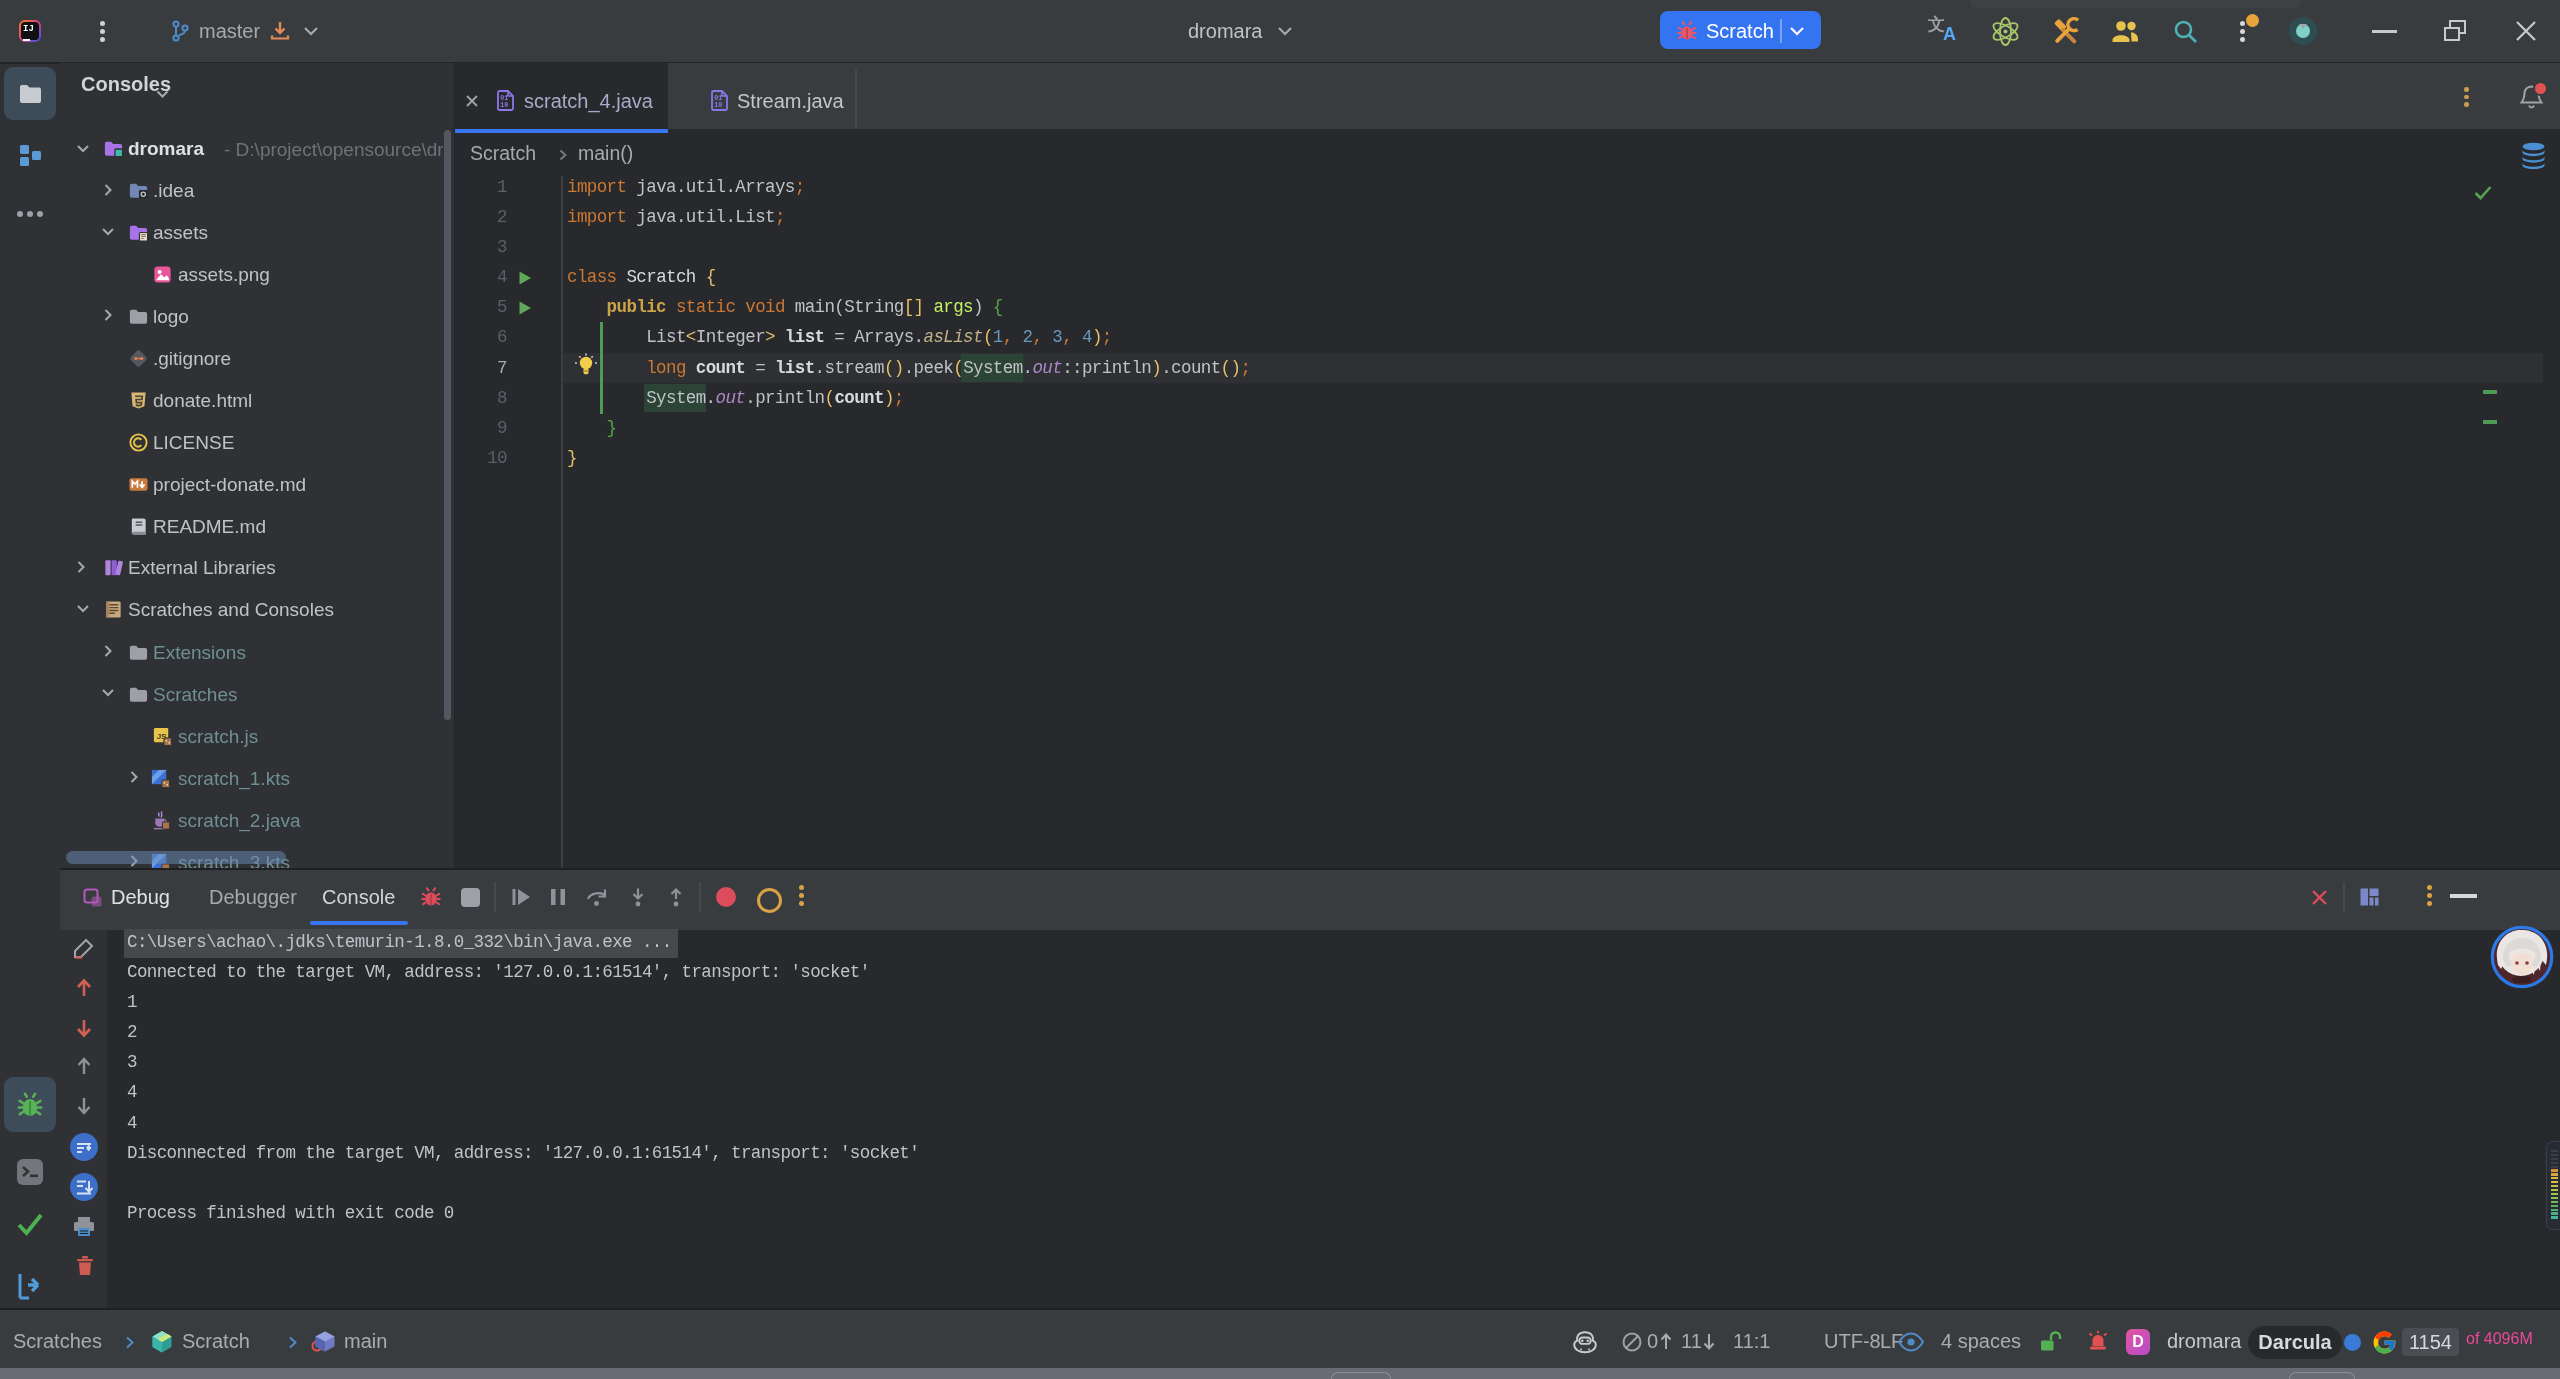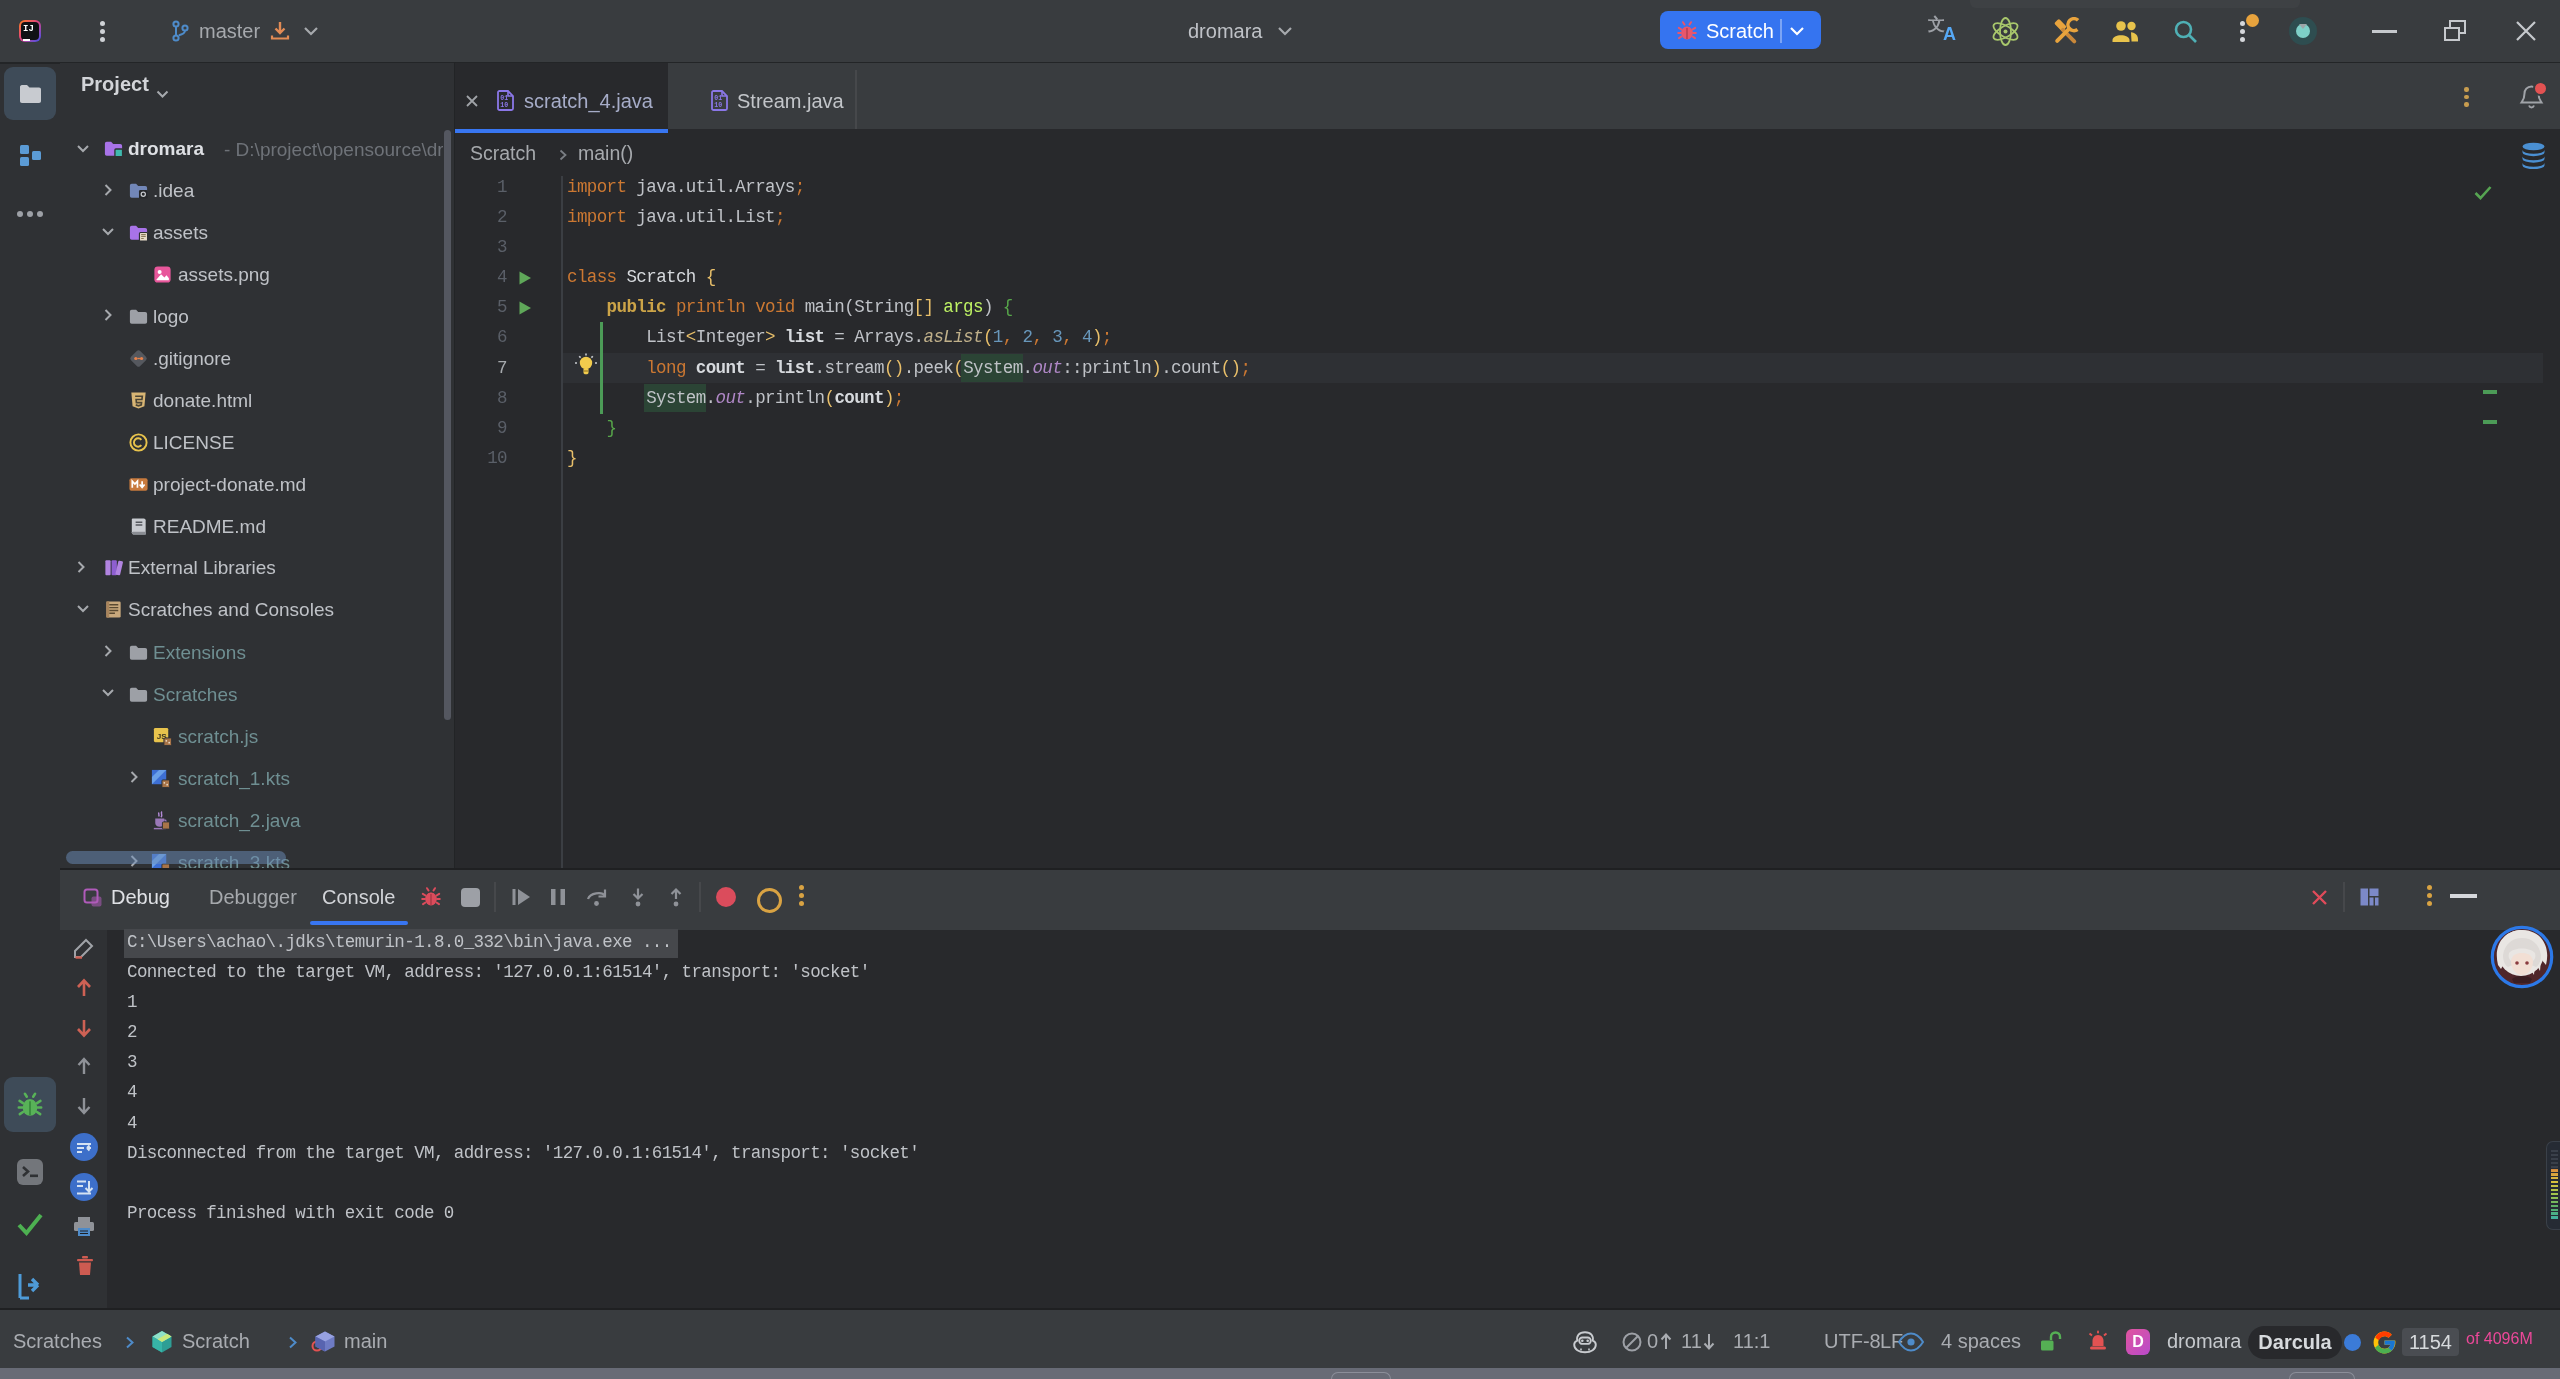--- a/index.html
+++ b/index.html
@@ -147,21 +147,21 @@
 <svg class="a" style="left:15px;top:1209px" width="30" height="30" viewBox="0 0 30 30" fill="none" stroke="#4DB051" stroke-width="4">
 <path d="M4 16 L11.5 24 L26 6"></path>
   </svg>
 
 <svg class="a" style="left:15px;top:1271px" width="30" height="30" viewBox="0 0 30 30" fill="none" stroke="#4E9BD8" stroke-width="3">
 <path d="M5 3 V27 M5 27 H14"></path>
     <path d="M13 14 H23 M23 14 L17 8 M23 14 L17 20" stroke-width="3.4"></path>
   </svg>
 
 <div class="a" style="left:60px;top:63px;width:395px;height:805px;background:#2F3134;overflow:hidden">
-<div class="a ui" style="left:21px;top:9.5px;font-weight:bold;color:#D2D4D8">Project</div>
+<div class="a ui" style="left:21px;top:9.5px;font-weight:bold;color:#D2D4D8">Consoles</div>
 <svg class="a" style="left:95px;top:26px" width="15" height="11" viewBox="0 0 15 11" fill="none" stroke="#A6A9AD" stroke-width="2">
       <path d="M2.5 2.5 L7.5 7.5 L12.5 2.5"></path>
     </svg>
 </div>
 <div class="a" id="tree" style="left:60px;top:63px;width:395px;height:805px;overflow:hidden;font-size:19px">
 <svg class="a" style="left:15px;top:79.5px" width="16" height="12" viewBox="0 0 16 12" fill="none" stroke="#A6A9AD" stroke-width="2">
       <path d="M3 3 L8 8 L13 3"></path>
     </svg>
 <svg class="a" style="left:43px;top:75px" width="21" height="21" viewBox="0 0 22 22">
       <path d="M2 6 C2 4.9 2.7 4 4 4 H8.5 L10.7 6.3 H18 C19.3 6.3 20 7.1 20 8.3 V16.5 C20 17.7 19.3 18.5 18 18.5 H4 C2.7 18.5 2 17.7 2 16.5 Z" fill="#A873E8"></path>
@@ -404,21 +404,21 @@
 <g stroke="#C9CCD0" stroke-width="1.6">
       <path d="M13 1.5 V3.5 M4 11 H2 M24 11 H22 M6.2 4.2 L7.6 5.6 M19.8 4.2 L18.4 5.6"></path>
     </g>
 <path d="M11 19 H15" stroke="#8a6d1e" stroke-width="1"></path>
   </svg>
 
 <pre class="a mono" style="left:567px;top:172px;margin:0;color:#BFC2C7"><span style="color:#CC7832">import</span> java.util.Arrays<span style="color:#CC7832">;</span>
 <span style="color:#CC7832">import</span> java.util.List<span style="color:#CC7832">;</span>
 
 <span style="color:#CC7832">class</span> <span style="color:#D6D9DD">Scratch</span> <span style="color:#E8BF6A">{</span>
-    <span style="color:#CCA448;font-weight:bold">public</span> <span style="color:#CC7832">println void</span> main(String<span style="color:#E8BF6A">[]</span> <span style="color:#bef264">args</span>) <span style="color:#57A64A">{</span>
+    <span style="color:#CCA448;font-weight:bold">public</span> <span style="color:#CC7832">static void</span> main(String<span style="color:#E8BF6A">[]</span> <span style="color:#bef264">args</span>) <span style="color:#57A64A">{</span>
         List<span style="color:#E8BF6A">&lt;</span>Integer<span style="color:#E8BF6A">&gt;</span> <span style="color:#D6D9DD;font-weight:bold">list</span> = Arrays.<span style="color:#C0B08A;font-style:italic">asList</span><span style="color:#E8BF6A">(</span><span style="color:#6897BB">1</span><span style="color:#CC7832">,</span> <span style="color:#6897BB">2</span><span style="color:#CC7832">,</span> <span style="color:#6897BB">3</span><span style="color:#CC7832">,</span> <span style="color:#6897BB">4</span><span style="color:#E8BF6A">)</span><span style="color:#CC7832">;</span>
         <span style="color:#CC7832">long</span> <span style="color:#D6D9DD;font-weight:bold">count</span> = <span style="color:#D6D9DD;font-weight:bold">list</span>.stream<span style="color:#E8BF6A">()</span>.peek<span style="color:#E8BF6A">(</span>System.<span style="color:#AF87C6;font-style:italic">out</span>::println<span style="color:#E8BF6A">)</span>.count<span style="color:#E8BF6A">()</span><span style="color:#CC7832">;</span>
         System.<span style="color:#AF87C6;font-style:italic">out</span>.println<span style="color:#E8BF6A">(</span><span style="color:#D6D9DD;font-weight:bold">count</span><span style="color:#E8BF6A">)</span><span style="color:#CC7832">;</span>
     <span style="color:#57A64A">}</span>
 <span style="color:#E8BF6A">}</span></pre>
 
 <div class="a" style="left:2483px;top:390px;width:14px;height:4px;background:#4C9B57"></div>
 <div class="a" style="left:2483px;top:420px;width:14px;height:4px;background:#4C9B57"></div>
 
 <div class="a" style="left:60px;top:868px;width:2500px;height:2px;background:#1F2022"></div>

